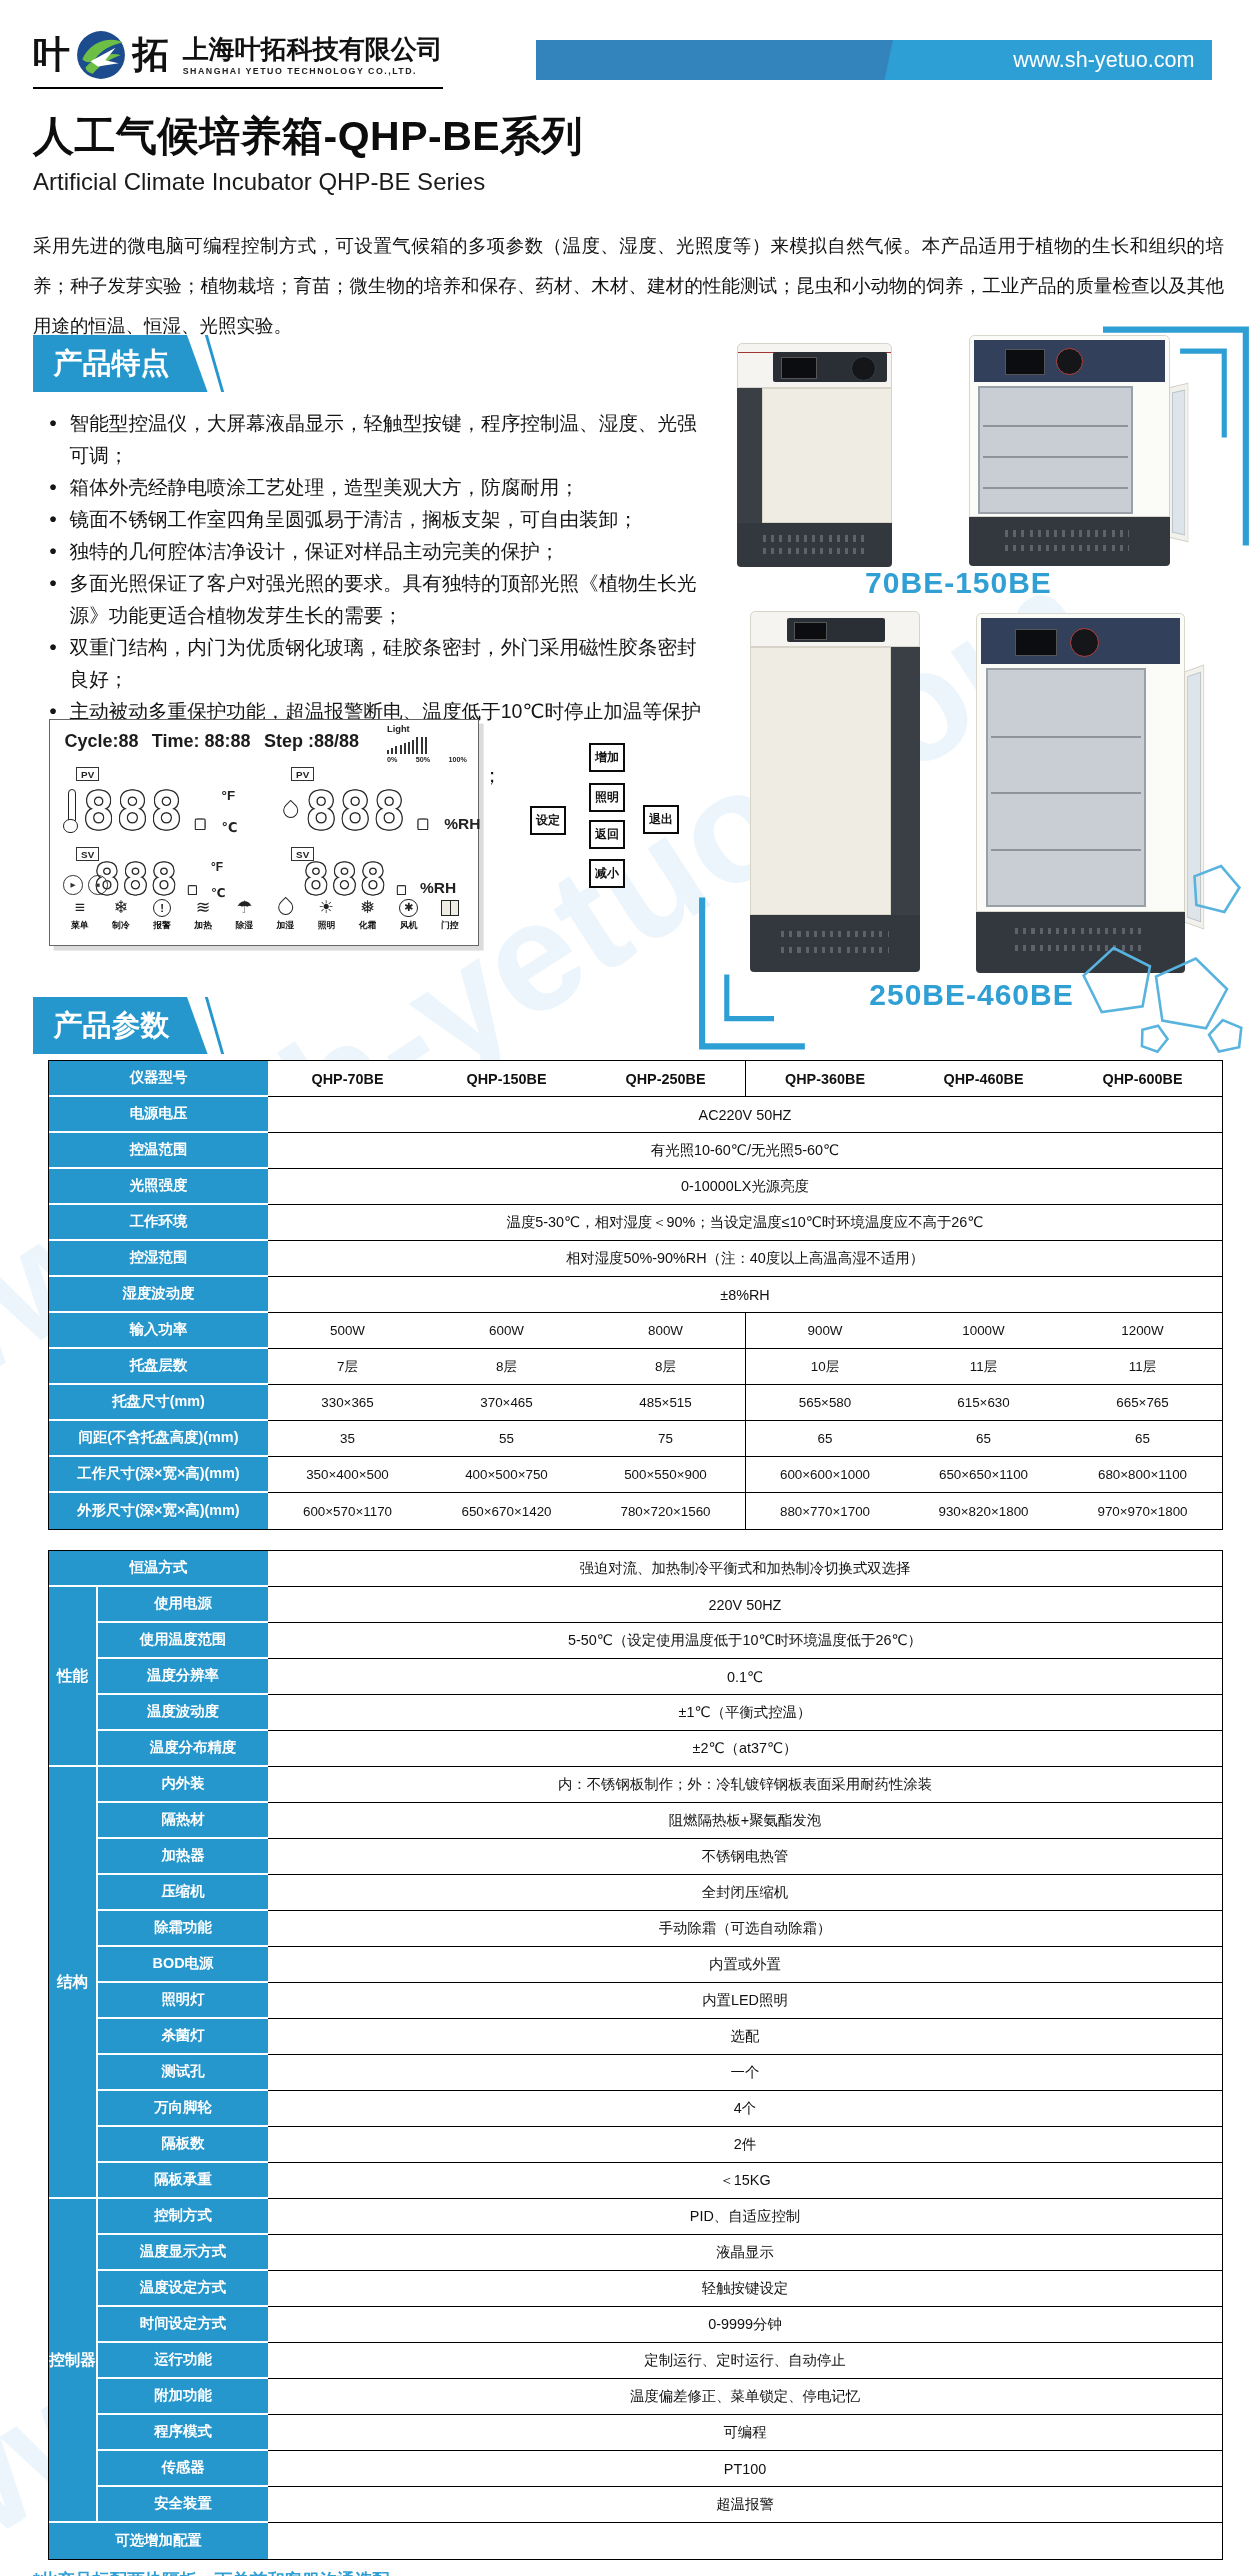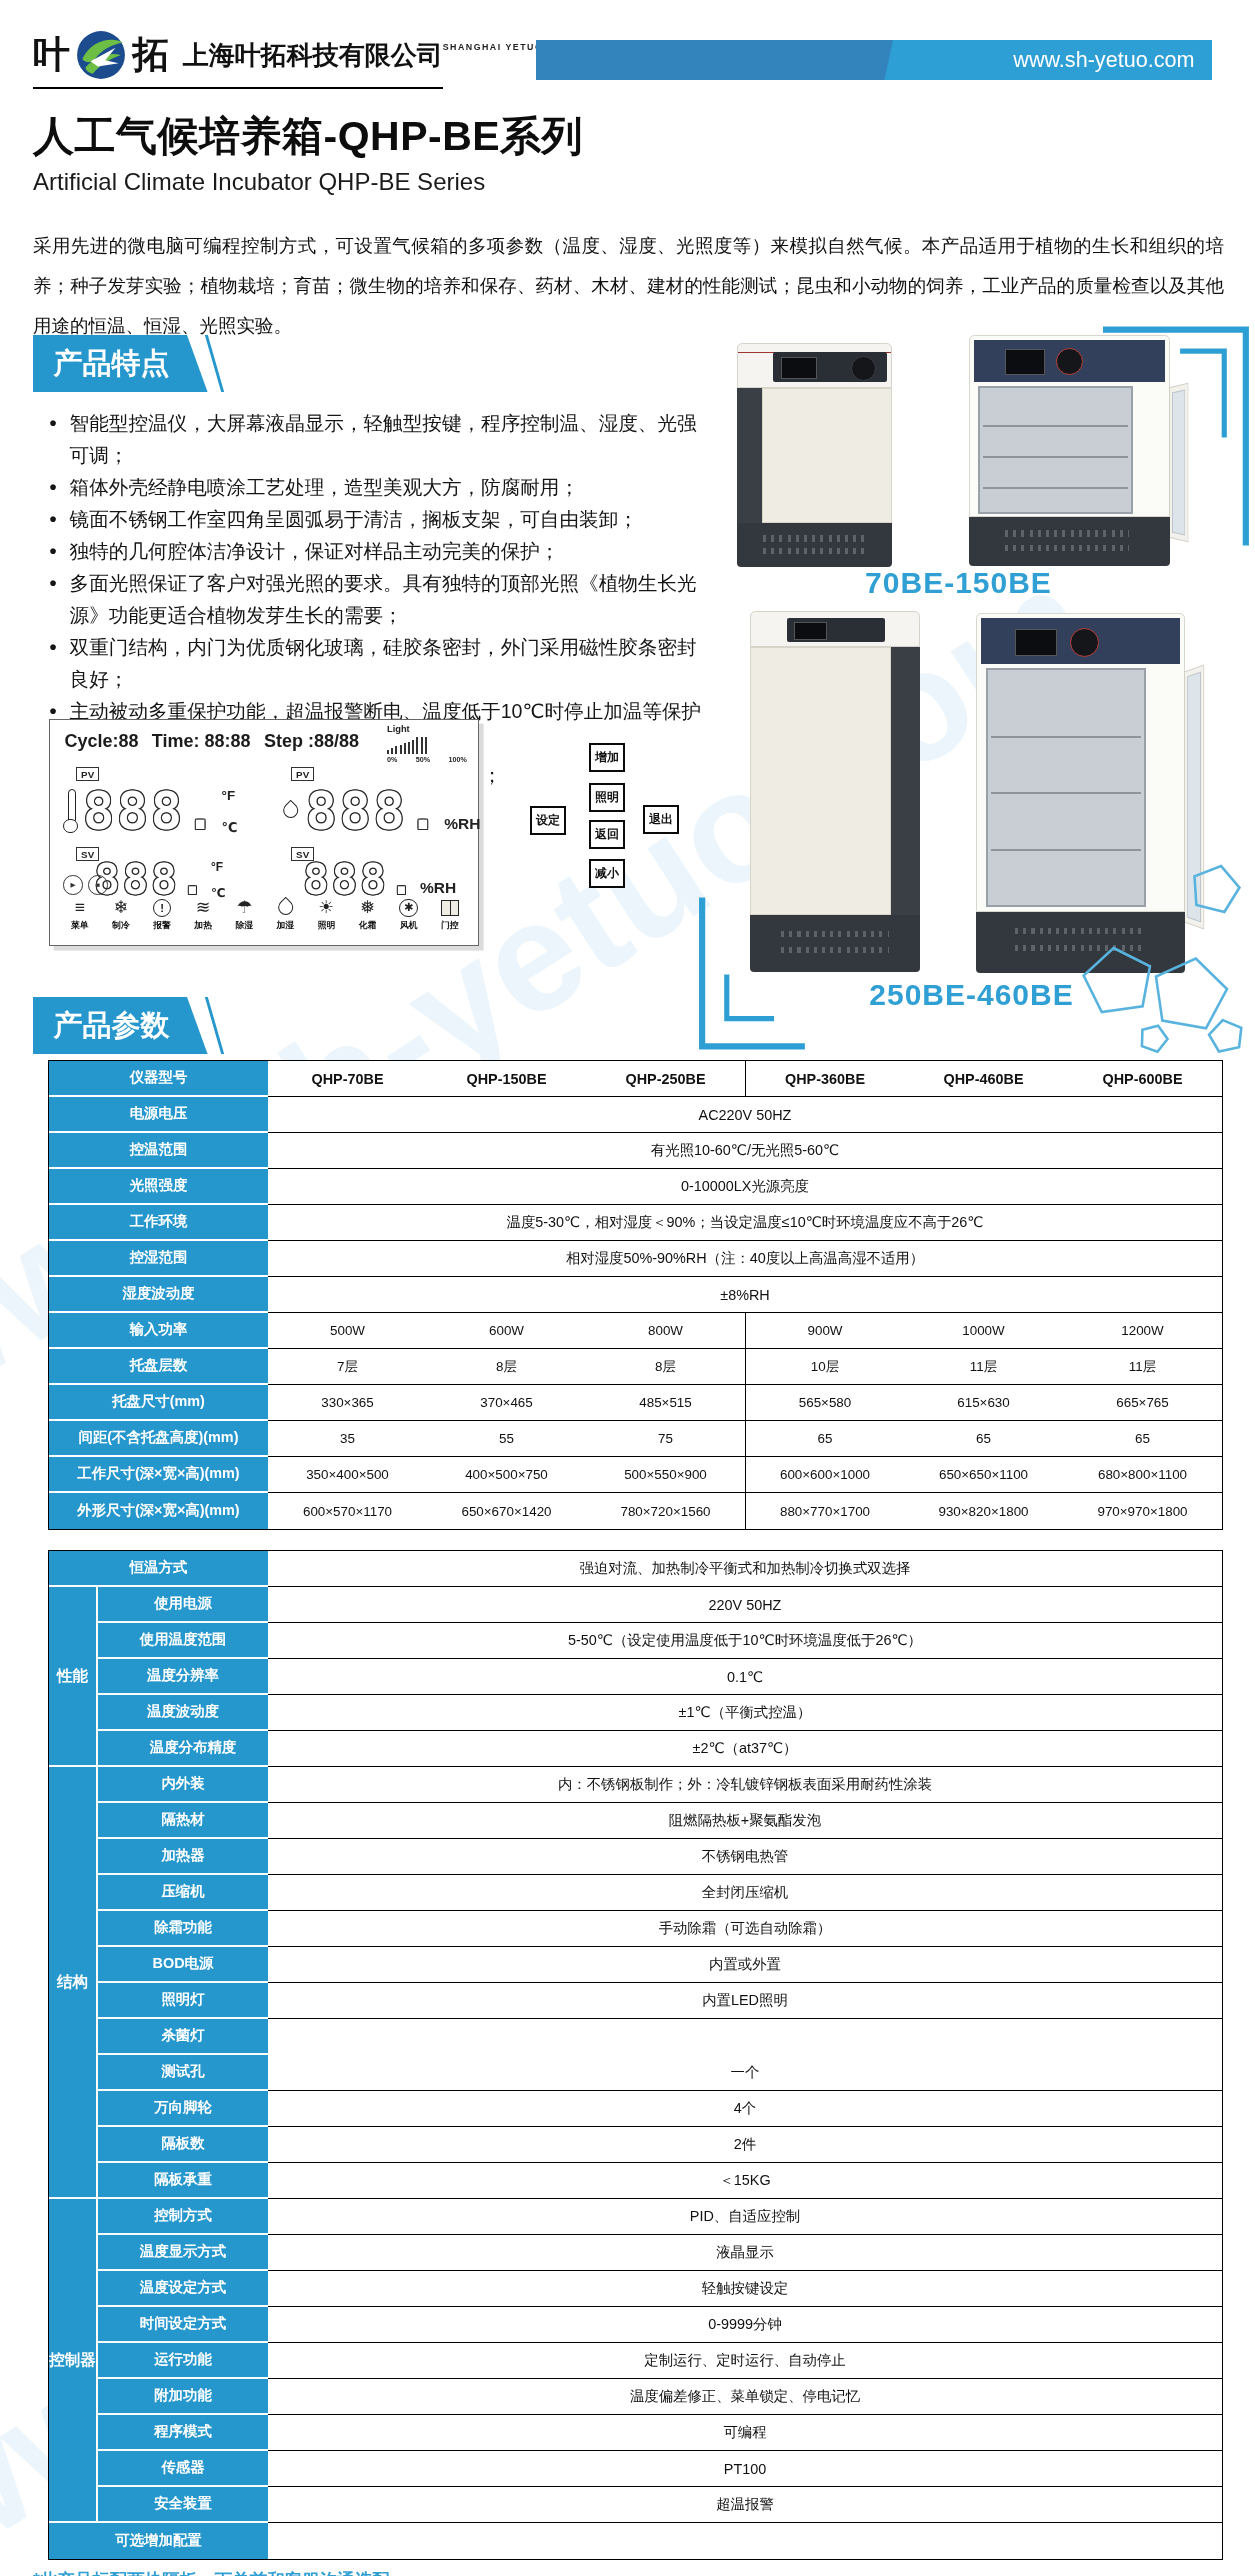--- a/index.html
+++ b/index.html
@@ -8,21 +8,21 @@
   .abs{position:absolute;}
 
   
   .wm{position:absolute;font-size:155px;font-weight:bold;white-space:nowrap;
       color:rgba(130,195,230,0.16);transform:rotate(-33deg);transform-origin:0 0;pointer-events:none;}
 
   
   .logo-row{left:33px;top:29px;display:flex;align-items:center;gap:5.2px;}
   .logo-char{font-size:37px;font-weight:900;color:#111;line-height:52px;}
   .logo-mark{width:52px;height:52px;}
-  .company{margin-left:8.2px;display:flex;flex-direction:row;}
+  .company{margin-left:8.2px;display:flex;flex-direction:column;}
   .company-cn{font-size:26px;font-weight:900;color:#111;line-height:30px;}
   .company-en{font-size:8.8px;font-weight:600;letter-spacing:1.5px;color:#222;margin-top:2.1px;}
   .logo-underline{left:33px;top:87px;width:410px;height:1.5px;background:#000;}
   .banner{left:536px;top:40px;width:676px;height:40px;
           background:linear-gradient(102deg,var(--banner-left) 0 52%,var(--banner-right) 52.3% 100%);
           display:flex;align-items:center;justify-content:flex-end;padding-right:17.5px;box-sizing:border-box;}
   .banner-url{color:#fff;font-size:21.6px;font-weight:500;}
 
   .page-title{left:33px;top:109px;font-size:41px;font-weight:900;color:#0d0d0d;letter-spacing:0.5px;}
   .page-subtitle{left:33px;top:168px;font-size:24px;font-weight:500;color:#1b1b1b;}
@@ -513,20 +513,21 @@
       <div class="cell valc" style="grid-area: 9 / 3;">不锈钢电热管</div>
       <div class="cell bluec" style="grid-area: 10 / 2;">压缩机</div>
       <div class="cell valc" style="grid-area: 10 / 3;">全封闭压缩机</div>
       <div class="cell bluec" style="grid-area: 11 / 2;">除霜功能</div>
       <div class="cell valc" style="grid-area: 11 / 3;">手动除霜（可选自动除霜）</div>
       <div class="cell bluec" style="grid-area: 12 / 2;">BOD电源</div>
       <div class="cell valc" style="grid-area: 12 / 3;">内置或外置</div>
       <div class="cell bluec" style="grid-area: 13 / 2;">照明灯</div>
       <div class="cell valc" style="grid-area: 13 / 3;">内置LED照明</div>
       <div class="cell bluec" style="grid-area: 14 / 2;">杀菌灯</div>
+      <div class="cell valc" style="grid-area: 14 / 3;">选配</div>
       <div class="cell bluec" style="grid-area: 15 / 2;">测试孔</div>
       <div class="cell valc" style="grid-area: 15 / 3;">一个</div>
       <div class="cell bluec" style="grid-area: 16 / 2;">万向脚轮</div>
       <div class="cell valc" style="grid-area: 16 / 3;">4个</div>
       <div class="cell bluec" style="grid-area: 17 / 2;">隔板数</div>
       <div class="cell valc" style="grid-area: 17 / 3;">2件</div>
       <div class="cell bluec" style="grid-area: 18 / 2;">隔板承重</div>
       <div class="cell valc" style="grid-area: 18 / 3;">＜15KG</div>
       <div class="cell bluec groupc" style="grid-area: 19 / 1 / span 9;">控制器</div>
       <div class="cell bluec" style="grid-area: 19 / 2;">控制方式</div>

